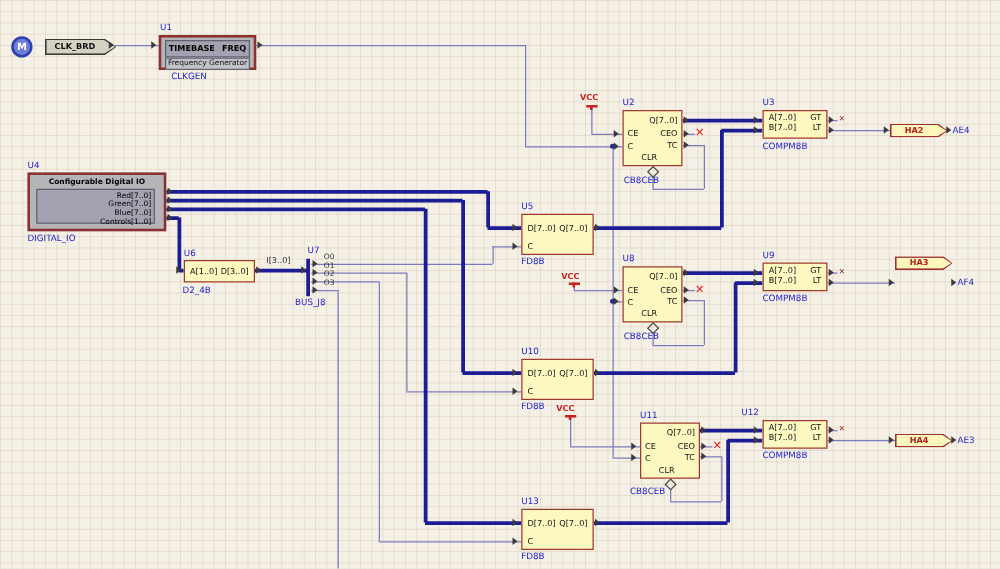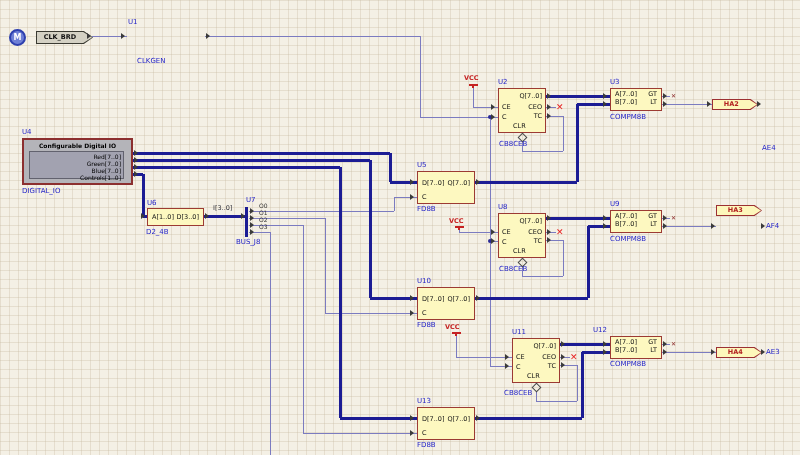--- a/index.html
+++ b/index.html
@@ -48,20 +48,27 @@
 <div id="canvas">
 
   <div class="bubble" style="left:9px;top:29px;"><span>M</span></div>
 
   <div class="conn-out-outer clip" style="left:36px;top:31px;width:57px;height:13px;background:#3a3a32;">
     <div class="conn-fill clip" style="background:#d4d1c4;"></div>
     <div class="conn-txt" style="color:#111;line-height:13px;">CLK_BRD</div>
   </div>
 
   <div class="ref" style="left:128px;top:19px;">U1</div>
+  <div class="blk" style="left:127px;top:28px;width:78px;height:28px;">
+    <div class="blk-inner">
+      <span>TIMEBASE</span>
+      <span>FREQ</span>
+    </div>
+    <div class="blk-strip">Frequency Generator</div>
+  </div>
   <div class="part" style="left:137px;top:58px;">CLKGEN</div>
 
   <div class="ref" style="left:22px;top:129px;">U4</div>
   <div class="blk" style="left:22px;top:138px;width:111px;height:47px;">
     <div class="io-title">Configurable Digital IO</div>
     <div class="io-inner">
       <div class="io-row" style="top:1px;">Red[7..0]</div>
       <div class="io-row" style="top:8px;">Green[7..0]</div>
       <div class="io-row" style="top:15px;">Blue[7..0]</div>
       <div class="io-row" style="top:22px;">Controls[1..0]</div>
@@ -172,21 +179,21 @@
     <div class="pin" style="left:4px;top:10px;">B[7..0]</div>
     <div class="pin" style="right:4px;top:2px;">GT</div>
     <div class="pin" style="right:4px;top:10px;">LT</div>
   </div>
   <div class="part" style="left:610px;top:361px;">COMPM8B</div>
 
   <div class="conn-out-outer clip" style="left:712px;top:99px;width:46px;height:11px;background:#9c3032;">
     <div class="conn-fill clip" style="background:#fdf7bb;"></div>
     <div class="conn-txt" style="color:#b32222;line-height:11px;">HA2</div>
   </div>
-  <div class="netlbl" style="left:762px;top:100px;margin-top:44px;">AE4</div>
+  <div class="netlbl" style="left:762px;top:100px;">AE4</div>
 
   <div class="conn-out-outer clip" style="left:716px;top:205px;width:46px;height:11px;background:#9c3032;">
     <div class="conn-fill clip" style="background:#fdf7bb;"></div>
     <div class="conn-txt" style="color:#b32222;line-height:11px;">HA3</div>
   </div>
   <div class="netlbl" style="left:766px;top:222px;">AF4</div>
 
   <div class="conn-out-outer clip" style="left:716px;top:347px;width:46px;height:11px;background:#9c3032;">
     <div class="conn-fill clip" style="background:#fdf7bb;"></div>
     <div class="conn-txt" style="color:#b32222;line-height:11px;">HA4</div>

